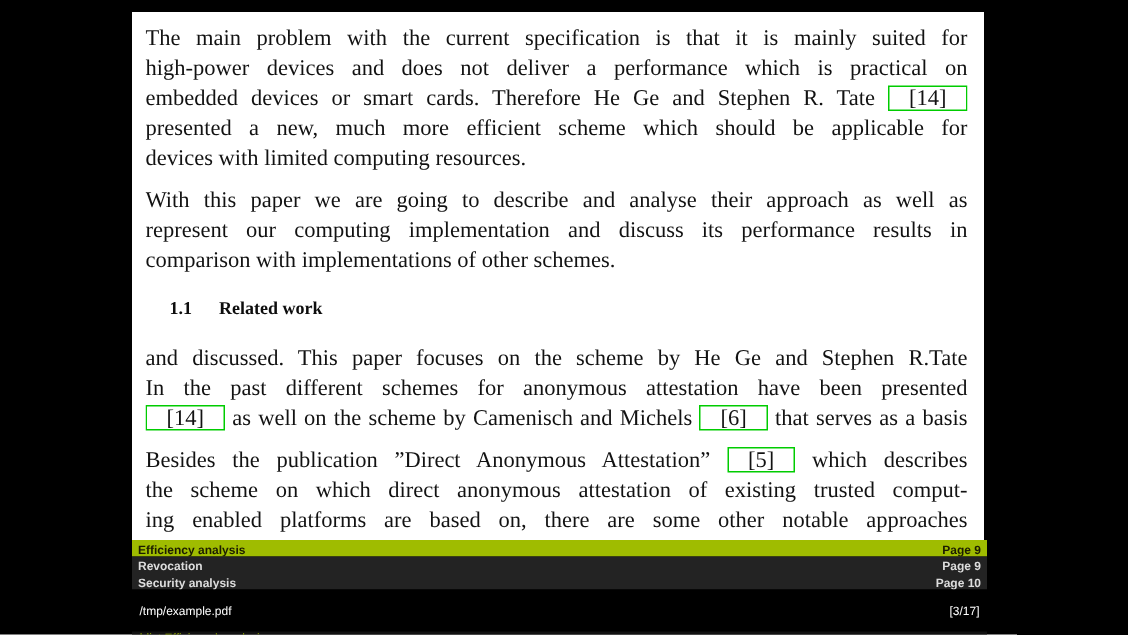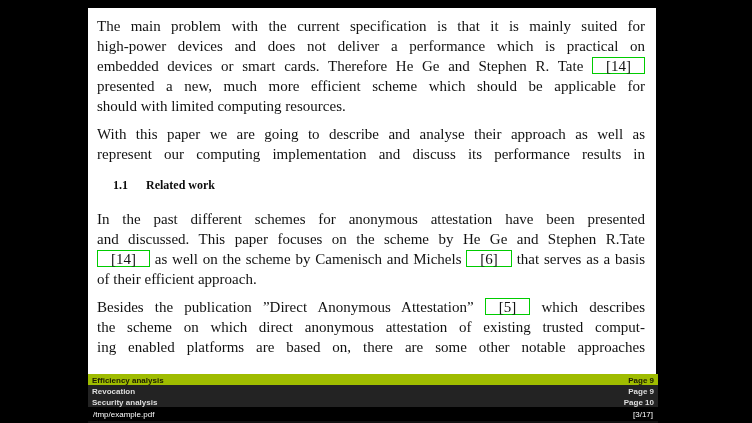--- a/index.html
+++ b/index.html
@@ -17,56 +17,56 @@
   .para{margin-bottom:8px}
   .line{height:20px;line-height:20px;text-align:justify;text-align-last:justify;overflow:hidden}
   .line.last{text-align-last:left}
   .cite{border:1px solid var(--link);padding:0 13px;display:inline-block;line-height:17px;height:17px}
   .heading{margin:14px 0 16px 0;padding-left:16px;font-family:"Liberation Serif",serif;font-size:12px;font-weight:bold;color:#0d0d0d}
   .hnum{margin-right:18px}
   .comp-row{height:11px;display:flex;justify-content:space-between;align-items:flex-end;
             background:var(--comp-bg);color:var(--comp-fg);font-size:8px;font-weight:bold;padding:0 4px}
   .comp-row.highlight{background:var(--hl-bg);color:var(--hl-fg)}
   .comp-page{}
-  .statusbar{height:14px;display:flex;justify-content:space-between;align-items:center;
+  .statusbar{height:28px;display:flex;justify-content:space-between;align-items:center;
              background:var(--sb-bg);color:var(--sb-fg);font-size:8px;padding:0 5px}
   .inputbar{height:10px;display:flex;align-items:flex-start;background:var(--ib-bg);color:var(--ib-fg);
             font-size:8px;padding:0 3px}
 </style>
 </head>
 <body>
 
 <div class="window">
 
   <div class="doc-area">
     <div class="pdf-page">
       <div class="content">
 
         <div class="para">
           <div class="line">The main problem with the current specification is that it is mainly suited for</div>
           <div class="line">high-power devices and does not deliver a performance which is practical on</div>
           <div class="line">embedded devices or smart cards.  Therefore He Ge and Stephen R. Tate <span class="cite">[14]</span></div>
           <div class="line">presented a new, much more efficient scheme which should be applicable for</div>
-          <div class="line last">should with limited computing resources.</div>
+          <div class="line last">devices with limited computing resources.</div>
         </div>
 
         <div class="para">
           <div class="line">With this paper we are going to describe and analyse their approach as well as</div>
           <div class="line">represent our computing implementation and discuss its performance results in</div>
+          <div class="line last">comparison with implementations of other schemes.</div>
         </div>
 
         <div class="heading">
           <span class="hnum">1.1</span><span class="htxt">Related work</span>
         </div>
 
         <div class="para">
+          <div class="line">and discussed. This paper focuses on the scheme by He Ge and Stephen R.Tate</div>
           <div class="line">In the past different schemes for anonymous attestation have been presented</div>
-          <div class="line">and discussed. This paper focuses on the scheme by He Ge and Stephen R.Tate</div>
           <div class="line"><span class="cite">[14]</span> as well on the scheme by Camenisch and Michels <span class="cite">[6]</span> that serves as a basis</div>
-          <div class="line last">of their efficient approach.</div>
         </div>
 
         <div class="para">
           <div class="line">Besides the publication ”Direct Anonymous Attestation” <span class="cite">[5]</span> which describes</div>
           <div class="line">the scheme on which direct anonymous attestation of existing trusted comput-</div>
           <div class="line">ing enabled platforms are based on, there are some other notable approaches</div>
         </div>
 
       </div>
     </div>

